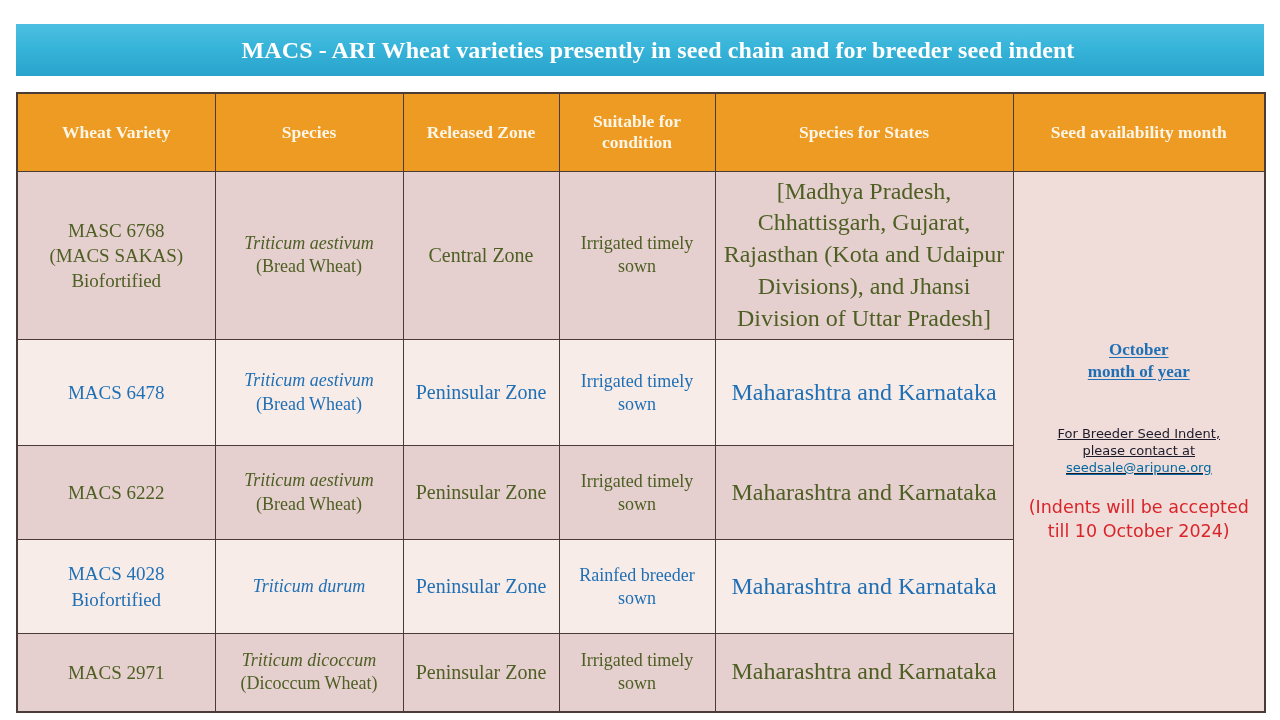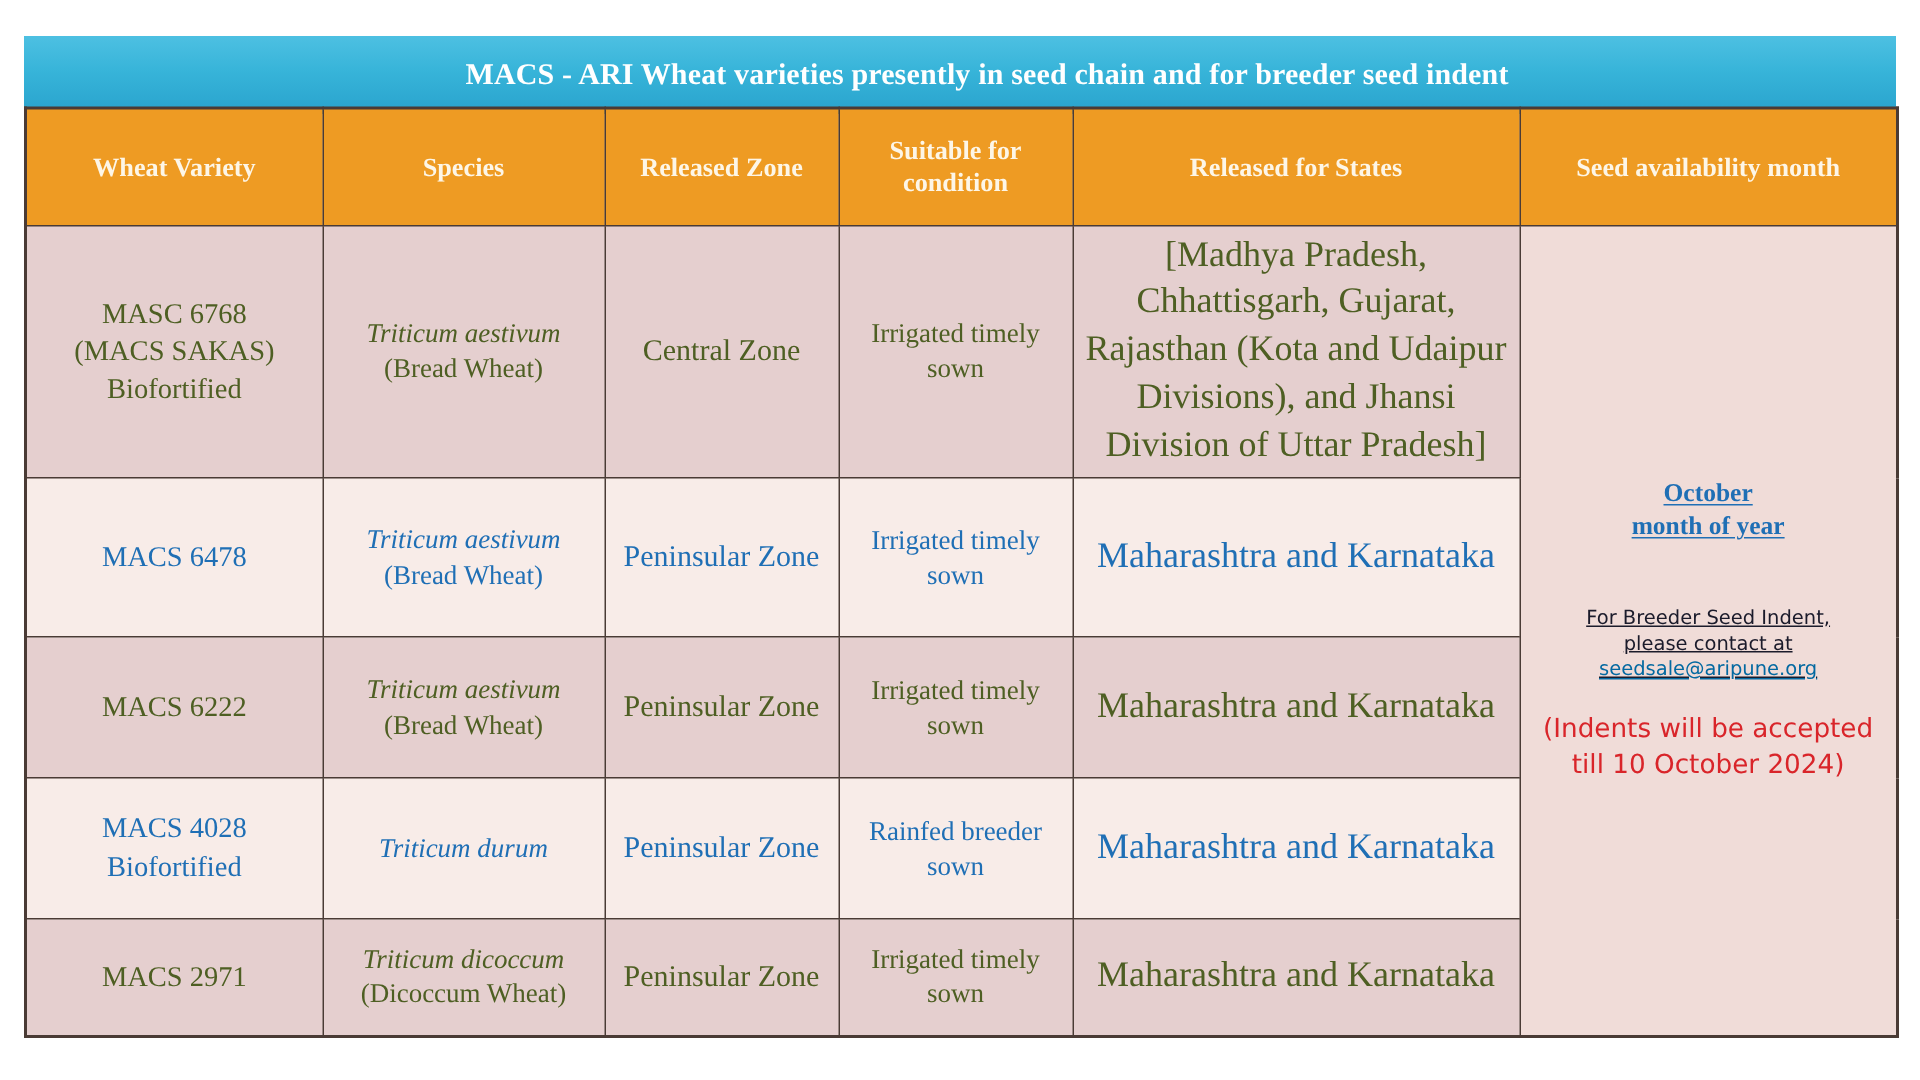--- a/index.html
+++ b/index.html
@@ -29,33 +29,33 @@
     width: 1248px;
     height: 52px;
     background: linear-gradient(180deg, #4dc0e2 0%, #37b4d9 45%, #29a3cd 100%);
     display: flex;
     align-items: center;
     justify-content: center;
     box-sizing: border-box;
   }
   .title-text {
     color: #ffffff;
-    font-size: 20px;
+    font-size: 24px;
     font-weight: bold;
     letter-spacing: 0.1px;
     text-align: center;
     white-space: nowrap;
     margin-left: 36px;
   }
 
   
   .table-wrap {
     position: absolute;
     left: 16px;
-    top: 71px;
+    top: 92px;
     width: 1248px;
   }
   table.grid {
     border-collapse: collapse;
     table-layout: fixed;
     width: 1248px;
     border: 2px solid #4a3b35;
   }
   table.grid td, table.grid th {
     border: 1px solid #4a3b35;
@@ -186,21 +186,21 @@
         <col class="c-cond">
         <col class="c-states">
         <col class="c-month">
       </colgroup>
       <thead>
         <tr>
           <th>Wheat Variety</th>
           <th>Species</th>
           <th>Released Zone</th>
           <th>Suitable for condition</th>
-          <th>Released for States</th>
+          <th>Species for States</th>
           <th>Seed availability month</th>
         </tr>
       </thead>
       <tbody>
 
         <tr class="row-dark r1">
           <td class="cell-variety txt-green">MASC 6768<br>(MACS SAKAS)<br>Biofortified</td>
           <td class="cell-species txt-green">
             <span class="binomial">Triticum aestivum</span>
             <span class="common">(Bread Wheat)</span>

